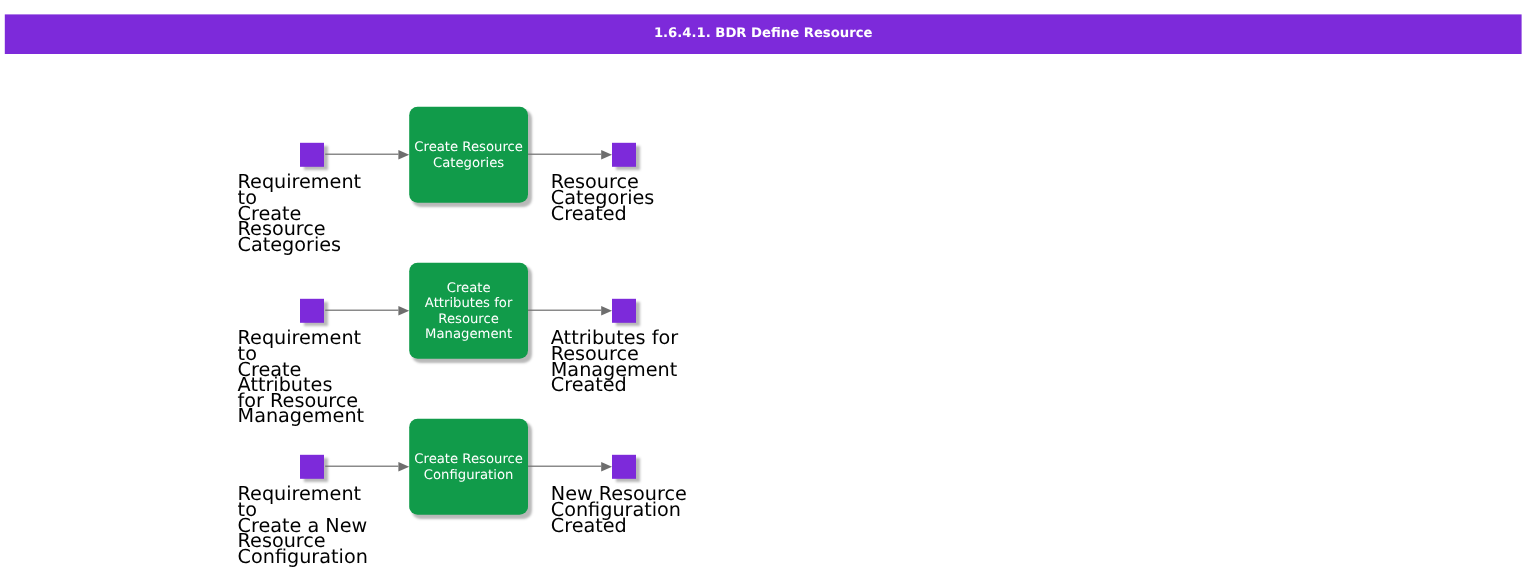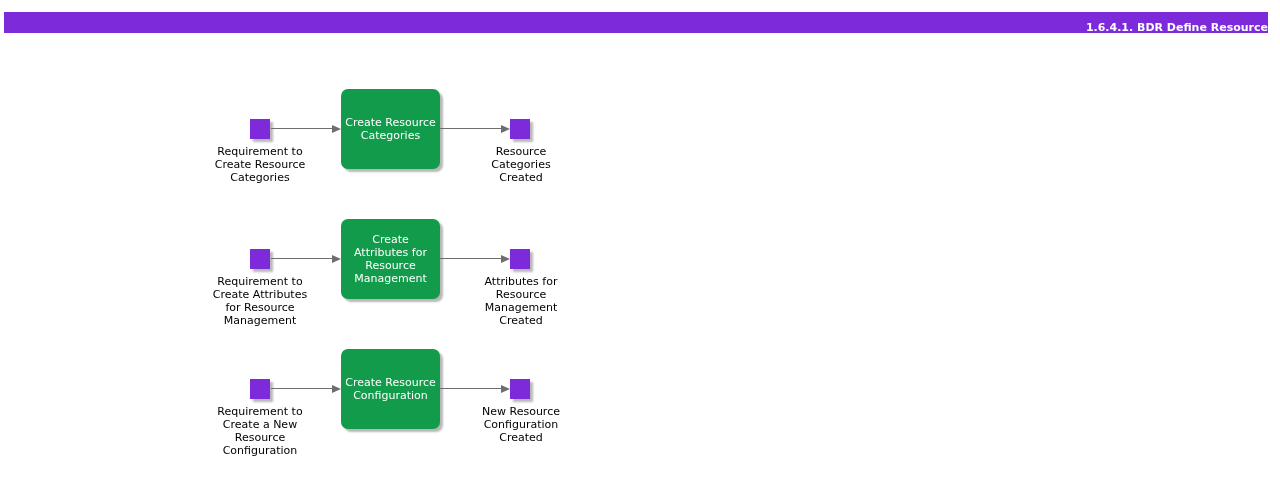--- a/index.html
+++ b/index.html
@@ -16,23 +16,23 @@
     position: relative;
     width: 1280px;
     height: 478px;
     overflow: hidden;
   }
   .title-bar {
     position: absolute;
     left: 4px;
     top: 12px;
     width: 1264px;
-    height: 21px;
+    height: 33px;
     background: var(--title-bg, #7D2ADA);
-    text-align: right;
+    text-align: center;
     line-height: 27px;
   }
   .title-bar span {
     color: #ffffff;
     font-size: 11px;
     font-weight: bold;
   }
   .row {
     position: absolute;
     left: 0;
@@ -87,23 +87,23 @@
     border-left: 9px solid var(--arrow, #6E6E6E);
   }
   .arrow-line-left  { left: 271px; }
   .arrow-head-left  { left: 332px; }
   .arrow-line-right { left: 440px; }
   .arrow-head-right { left: 501px; }
   .node-label {
     position: absolute;
     top: 56px;
     width: 124px;
-    text-align: center;
+    text-align: left;
     color: var(--label-text, #000000);
-    font-size: 11px;
+    font-size: 16px;
     line-height: 13px;
     white-space: pre-line;
   }
   .label-left  { left: 198px; }
   .label-right { left: 459px; }
 </style>
 </head>
 <body>
 
 <div class="canvas">

